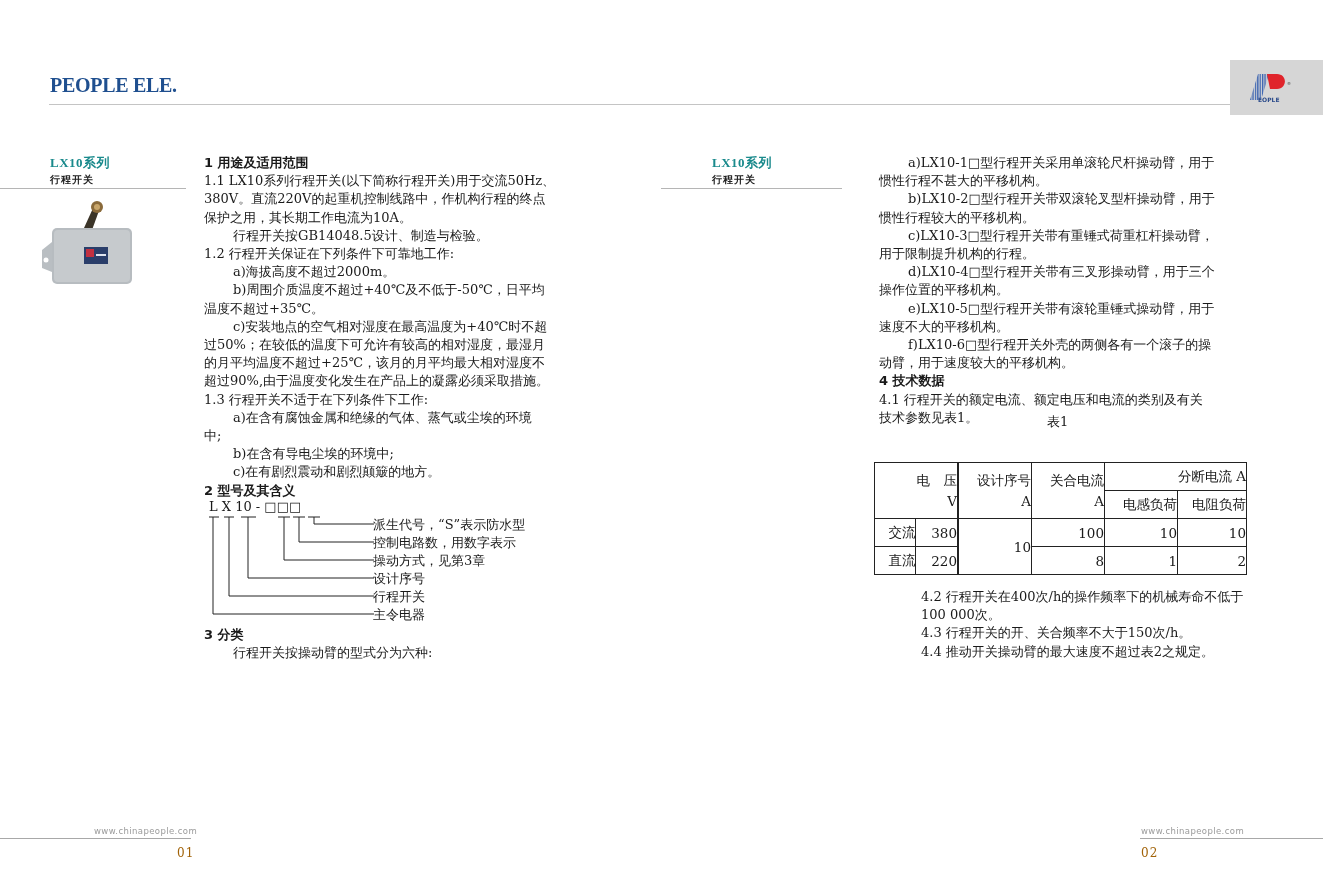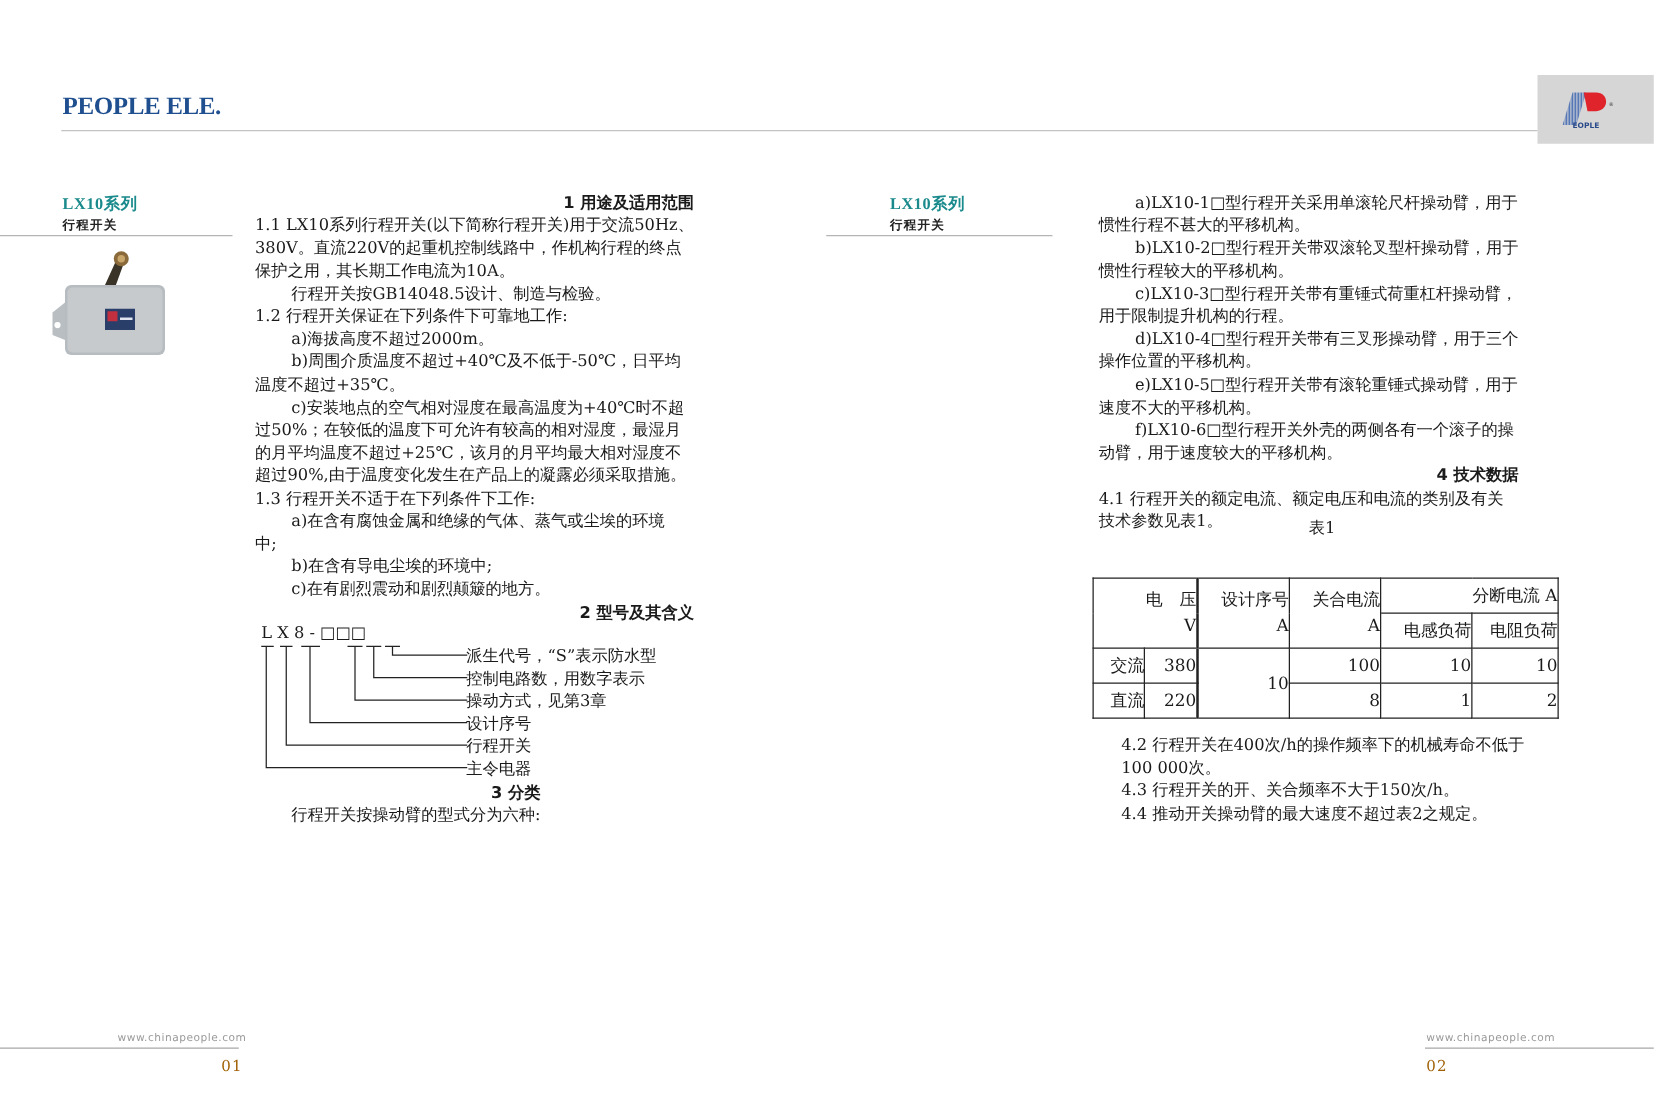--- a/index.html
+++ b/index.html
@@ -25,21 +25,21 @@
   }
   .series-sub {
     font-family: "DejaVu Sans", "Liberation Sans", sans-serif; font-weight: bold;
     font-size: 10px; color: #222; letter-spacing: 1px; margin-top: 1px;
   }
   .side-rule { height: 1px; background: #b5b5b5; }
 
   
   .col { font-size: 13px; line-height: 18.2px; letter-spacing: 0px; }
   .col p { margin: 0; white-space: nowrap; }
-  .col .h { font-family: "DejaVu Sans", "Liberation Sans", sans-serif; font-weight: bold; font-size: 13px; text-align: right; }
+  .col .h { font-family: "DejaVu Sans", "Liberation Sans", sans-serif; font-weight: bold; font-size: 13px; }
   .ind { padding-left: 29px; }
 
   
   .diagram { position: absolute; left: 204px; top: 499px; width: 380px; height: 130px; }
   .diagram .code { position: absolute; top: 0; left: 5px; font-size: 13px; letter-spacing: 0px; white-space: nowrap; }
   .diagram .lbl { position: absolute; left: 169px; font-size: 13px; white-space: nowrap; }
 
   
   .tcap { left: 1047px; top: 413px; font-size: 13px; }
   table.spec {
@@ -115,21 +115,21 @@
   <p>超过90%,由于温度变化发生在产品上的凝露必须采取措施。</p>
   <p>1.3 行程开关不适于在下列条件下工作:</p>
   <p class="ind">a)在含有腐蚀金属和绝缘的气体、蒸气或尘埃的环境</p>
   <p>中;</p>
   <p class="ind">b)在含有导电尘埃的环境中;</p>
   <p class="ind">c)在有剧烈震动和剧烈颠簸的地方。</p>
   <p class="h">2 型号及其含义</p>
 </div>
 
 <div class="diagram">
-  <div class="code">L X 8 - □□□</div>
+  <div class="code">L X 10 - □□□</div>
   <svg class="abs" style="left:0; top:0;" width="170" height="130">
     <g stroke="#222" stroke-width="1" fill="none">
 
       <line x1="5" y1="18" x2="15" y2="18"></line>
       <line x1="20" y1="18" x2="30" y2="18"></line>
       <line x1="37" y1="18" x2="52" y2="18"></line>
       <line x1="74" y1="18" x2="86" y2="18"></line>
       <line x1="89" y1="18" x2="101" y2="18"></line>
       <line x1="104" y1="18" x2="116" y2="18"></line>
 
@@ -216,21 +216,21 @@
   <tr>
     <td>直流</td>
     <td>220</td>
     <td>8</td>
     <td>1</td>
     <td>2</td>
   </tr>
 </tbody>
   </table>
 
-<div class="abs col" style="left:897px; top:588px;">
+<div class="abs col" style="left:921px; top:588px;">
   <p>4.2 行程开关在400次/h的操作频率下的机械寿命不低于</p>
   <p>100 000次。</p>
   <p>4.3 行程开关的开、关合频率不大于150次/h。</p>
   <p>4.4 推动开关操动臂的最大速度不超过表2之规定。</p>
 </div>
 
 <div class="abs foot-url" style="left:1141px; top:826px;">www.chinapeople.com</div>
 <div class="abs foot-rule" style="left:1140px; top:838px; width:183px;"></div>
 <div class="abs pgnum" style="left:1141px; top:846px;">02</div>
 

